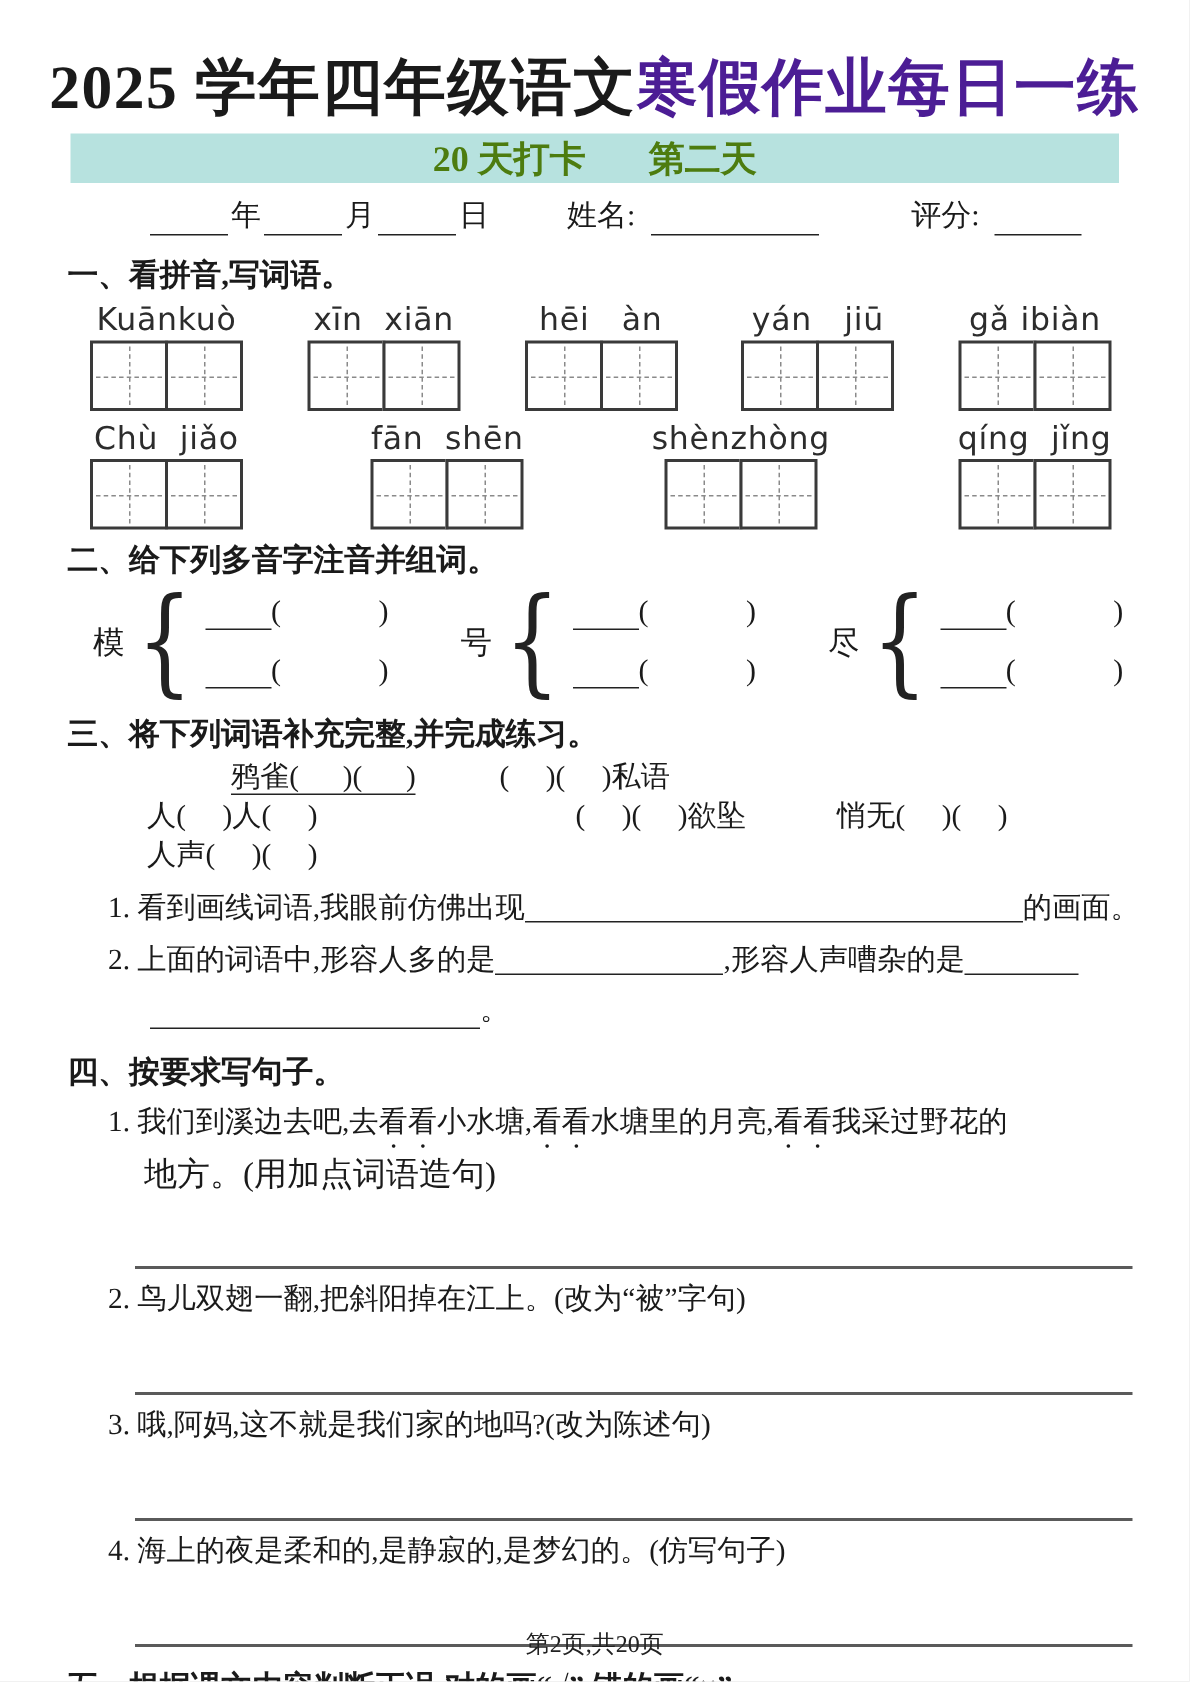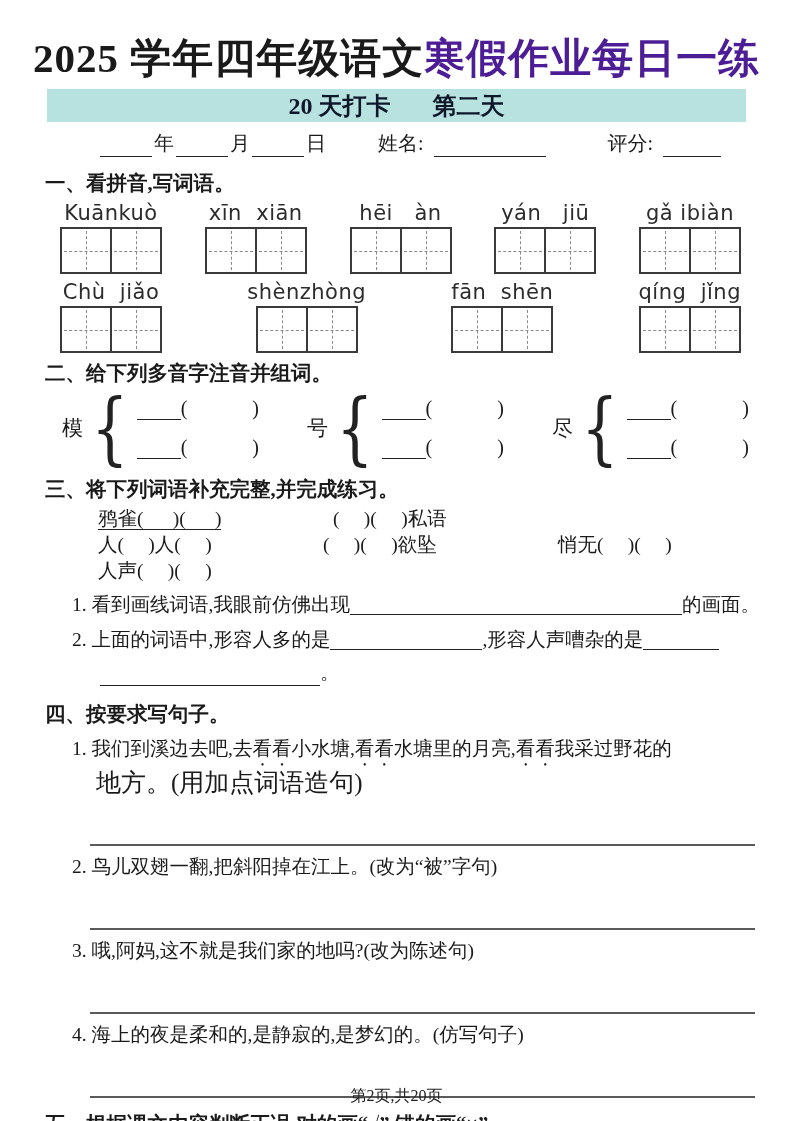--- a/index.html
+++ b/index.html
@@ -9,21 +9,21 @@
     position:relative; width:793px; height:1121px; margin:0 auto;
     background:#ffffff; color:#1a1a1a; overflow:hidden;
   }
   .pre { white-space:pre; }
 
   
   .title { text-align:center; padding-top:36px; font-size:41px; font-weight:bold;
            letter-spacing:1px; line-height:1.1; font-family:"Liberation Serif",serif; }
   .title .red { }
   .banner { margin:8px 47px 0 47px; height:33px; display:flex; align-items:center;
-            justify-content:center; gap:42px; font-size:24px; font-weight:bold; color:#0f172a; }
+            justify-content:center; gap:42px; font-size:24px; font-weight:bold; color:#4d7c0f; }
   .dateline { margin-top:8px; padding-left:100px; font-size:20px; display:flex;
               align-items:flex-end; }
   .blank { display:inline-block; border-bottom:1.6px solid #222; height:1.05em;
            vertical-align:-3px; }
   .dateline .lbl { margin:0 2px; }
 
   
   .sec-h { font-size:20.5px; font-weight:bold; padding-left:45px; margin-top:12px; }
 
   
@@ -44,31 +44,31 @@
   .s2group { display:flex; align-items:center; }
   .s2char { font-size:21px; margin-right:2px; }
   .brace { font-size:78px; font-weight:200; line-height:70px; transform:scaleX(.75);
            font-family:"DejaVu Serif",serif; color:#222; }
   .s2lines { display:flex; flex-direction:column; gap:16px; margin-left:2px; }
   .s2line { font-size:20px; display:flex; align-items:flex-end; }
 
   
   .s3grid { margin:4px 0 0 98px; font-size:19.5px; line-height:24px; }
   .s3r { display:flex; margin-top:2px; }
-  .s3c0 { width:225px; } .s3c1 { width:235px; } .s3c2 { width:230px; }
+  .s3c0 { width:225px; } .s3c1 { width:235px;text-align:center; } .s3c2 { width:230px; }
   .u { border-bottom:1.6px solid #222; padding-bottom:0px; }
   .qline { padding-left:72px; font-size:19.5px; margin-top:8px; display:flex;
            align-items:center; flex-wrap:nowrap; }
   .qline2 { padding-left:100px; font-size:19.5px; margin-top:6px; display:flex;
             align-items:flex-end; }
 
   
   .s4item { padding-left:72px; padding-right:38px; font-size:19.5px; line-height:26px;
             margin-top:8px; }
-  .s4cont { padding-left:96px; font-size:25px; line-height:26px; }
+  .s4cont { padding-left:96px; font-size:22px; line-height:26px; }
   .ansline { border-bottom:2px solid #5a5a5a; height:24px; margin:6px 38px 4px 90px; }
   .dot-em { -webkit-text-emphasis:filled dot; -webkit-text-emphasis-position:under left;
             text-emphasis:filled dot; text-emphasis-position:under left; }
 
   
   .footer { position:absolute; bottom:14px; left:0; right:0; text-align:center;
             font-size:16px; color:#222; }
 </style>
 </head>
 <body>
@@ -141,28 +141,28 @@
 
   <div class="s1row" style="margin-top:6px">
     <div class="s1col">
       <div class="pinyin">Chù  jiǎo</div>
       <div class="pair">
           <div class="cell"></div>
           <div class="cell"></div>
         </div>
     </div>
     <div class="s1col">
+      <div class="pinyin">fān  shēn</div>
+      <div class="pair">
+          <div class="cell"></div>
+          <div class="cell"></div>
+        </div>
+    </div>
+    <div class="s1col">
       <div class="pinyin">shènzhòng</div>
-      <div class="pair">
-          <div class="cell"></div>
-          <div class="cell"></div>
-        </div>
-    </div>
-    <div class="s1col">
-      <div class="pinyin">fān  shēn</div>
       <div class="pair">
           <div class="cell"></div>
           <div class="cell"></div>
         </div>
     </div>
     <div class="s1col">
       <div class="pinyin">qíng  jǐng</div>
       <div class="pair">
           <div class="cell"></div>
           <div class="cell"></div>

